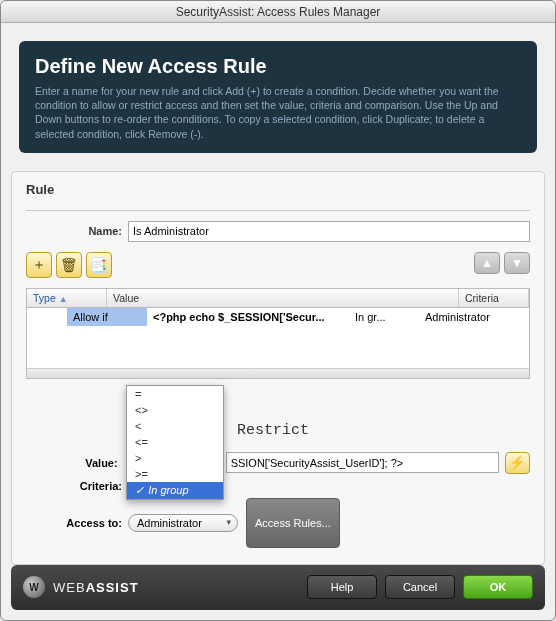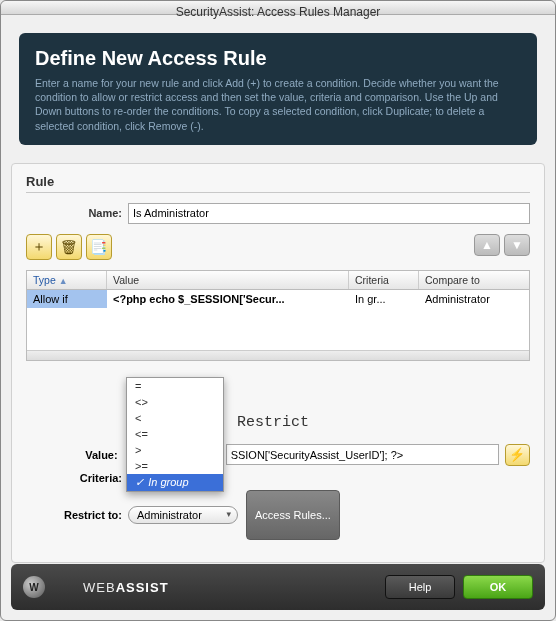--- a/index.html
+++ b/index.html
@@ -13,21 +13,21 @@
 .window {
   width: 556px;
   height: 621px;
   background: #f0f0f0;
   border: 1px solid #888;
   border-radius: 6px;
   display: flex;
   flex-direction: column;
 }
 .titlebar {
-  height: 14px;
+  height: 22px;
   background: linear-gradient(#f6f6f6, #d8d8d8);
   border-bottom: 1px solid #aaa;
   text-align: center;
   font-size: 12px;
   line-height: 22px;
   color: #333;
   border-radius: 6px 6px 0 0;
 }
 .dark-panel {
   margin: 18px;
@@ -54,21 +54,21 @@
   border: 1px solid #d0d0d0;
   border-radius: 4px;
   height: 400px;
   position: relative;
 }
 .section-title {
   font-size: 13px;
   font-weight: bold;
   color: #333;
   border-bottom: 1px solid #c8c8c8;
-  padding-bottom: 3px;
+  padding-bottom: 13px;
   margin-bottom: 10px;
 }
 .field-row {
   display: flex;
   align-items: center;
   margin-bottom: 10px;
   font-size: 11px;
 }
 .field-row label {
   width: 96px;
@@ -129,21 +129,21 @@
 }
 .th {
   padding: 3px 6px;
   border-right: 1px solid #ccc;
 }
 .th.type { width: 80px; color:#2358a6; }
 .th.value { flex: 1; }
 .th.criteria { width: 70px; }
 .th.compare { width: 110px; border-right:none;}
 .sort-arrow { color:#6a8fc4; font-size:9px; margin-left:3px;}
-.table-body { height: 60px; background:#fff; }
+.table-body { height: 60px; background:#fff;margin-left:40px; }
 .tr { display: flex; }
 .td { padding: 3px 6px; }
 .td.type { width: 80px; background:#a3c3ee; }
 .td.value { flex: 1; font-weight: bold; }
 .td.criteria { width: 70px; }
 .td.compare { width: 110px; }
 .scroll-track {
   height: 10px;
   background: linear-gradient(#eee,#ddd);
   border-top:1px solid #ccc;
@@ -246,21 +246,21 @@
 }
 .brand {
   display:flex; align-items:center; gap:8px;
 }
 .brand-logo {
   width:22px;height:22px;border-radius:11px;
   background:radial-gradient(circle at 35% 35%, #ccc, #555);
   display:flex;align-items:center;justify-content:center;
   color:#222;font-size:10px;font-weight:bold;
 }
-.brand-text { letter-spacing:1px; font-size:13px; color:#eaeaea;margin-left:30px;}
+.brand-text { letter-spacing:1px; font-size:13px; color:#eaeaea;}
 .brand-text b{color:#fff;}
 .footer .spacer{flex:1;}
 .f-btn {
   min-width:70px;
   padding:5px 14px;
   border-radius:4px;
   border:1px solid #111;
   background:linear-gradient(#5a5a5a,#3a3a3a);
   color:#fff;
   font-size:11px;
@@ -310,21 +310,20 @@
       <div class="nav-btn">
           <span>▼</span>
         </div>
     </div>
 
     <div class="table">
       <div class="table-header">
         <div class="th type"><span>Type</span><span class="sort-arrow">▲</span></div>
         <div class="th value">Value</div>
         <div class="th criteria">Criteria</div>
-        <div class="th compare">Compare to</div>
       </div>
       <div class="table-body">
         <div class="tr">
           <div class="td type">Allow if</div>
           <div class="td value">&lt;?php echo $_SESSION['Secur...</div>
           <div class="td criteria">In gr...</div>
           <div class="td compare">Administrator</div>
         </div>
       </div>
       <div class="scroll-track"></div>
@@ -347,31 +346,32 @@
         <label>Value:</label>
         <input type="text" style="width: 286px; margin-left: 102px;" value="SSION['SecurityAssist_UserID']; ?&gt;">
         <div class="lightning-btn">
             <span>⚡</span>
           </div>
       </div>
       <div class="lower-row">
         <label>Criteria:</label>
       </div>
       <div class="lower-row">
-        <label>Restrict to:</label>
+        <label>Access to:</label>
         <div class="select-pill">Administrator</div>
         <div class="access-rules-btn">Access Rules...</div>
       </div>
     </div>
 
   </div>
 
   <div class="footer">
     <div class="brand">
       <div class="brand-logo">W</div>
       <div class="brand-text"><span>WEB</span><b>ASSIST</b></div>
     </div>
     <div class="spacer"></div>
     <button class="f-btn">Help</button>
+    <button class="f-btn">Cancel</button>
     <button class="f-btn ok">OK</button>
   </div>
 
 </div>
 
 </body></html>

